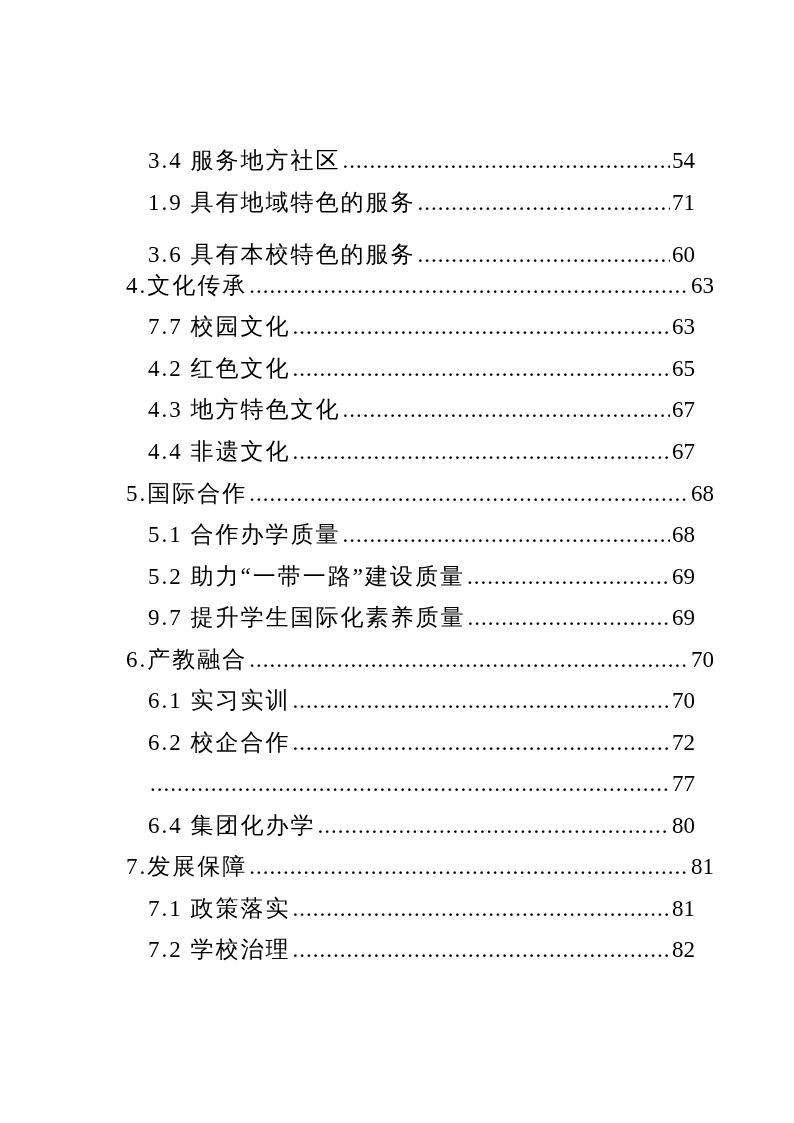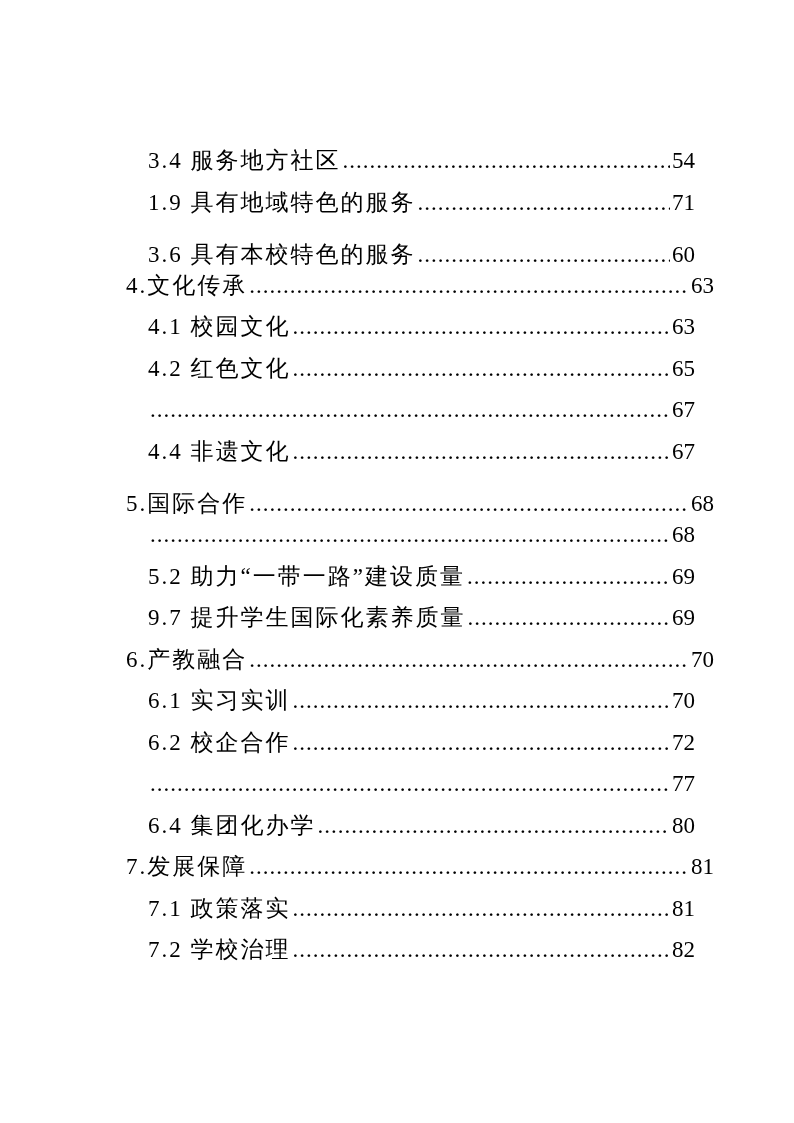--- a/index.html
+++ b/index.html
@@ -33,44 +33,46 @@
       <span class="label">3.6 具有本校特色的服务</span>
       <span class="dots"></span>
       <span class="page">60</span>
     </div>
   <div class="row l1" style="top:131px">
       <span class="label">4.文化传承</span>
       <span class="dots"></span>
       <span class="page">63</span>
     </div>
   <div class="row l2" style="top:172px">
-      <span class="label">4.1 校园文化</span>
+      <span class="label">7.7 校园文化</span>
       <span class="dots"></span>
       <span class="page">63</span>
     </div>
   <div class="row l2" style="top:214px">
       <span class="label">4.2 红色文化</span>
       <span class="dots"></span>
       <span class="page">65</span>
     </div>
   <div class="row l2" style="top:255px">
+      <span class="label">4.3 地方特色文化</span>
       <span class="dots"></span>
       <span class="page">67</span>
     </div>
   <div class="row l2" style="top:297px">
       <span class="label">4.4 非遗文化</span>
       <span class="dots"></span>
       <span class="page">67</span>
     </div>
-  <div class="row l1" style="top:349px">
+  <div class="row l1" style="top:339px">
       <span class="label">5.国际合作</span>
       <span class="dots"></span>
       <span class="page">68</span>
     </div>
   <div class="row l2" style="top:380px">
+      <span class="label">5.1 合作办学质量</span>
       <span class="dots"></span>
       <span class="page">68</span>
     </div>
   <div class="row l2" style="top:422px">
       <span class="label">5.2 助力“一带一路”建设质量</span>
       <span class="dots"></span>
       <span class="page">69</span>
     </div>
   <div class="row l2" style="top:463px">
       <span class="label">9.7 提升学生国际化素养质量</span>

